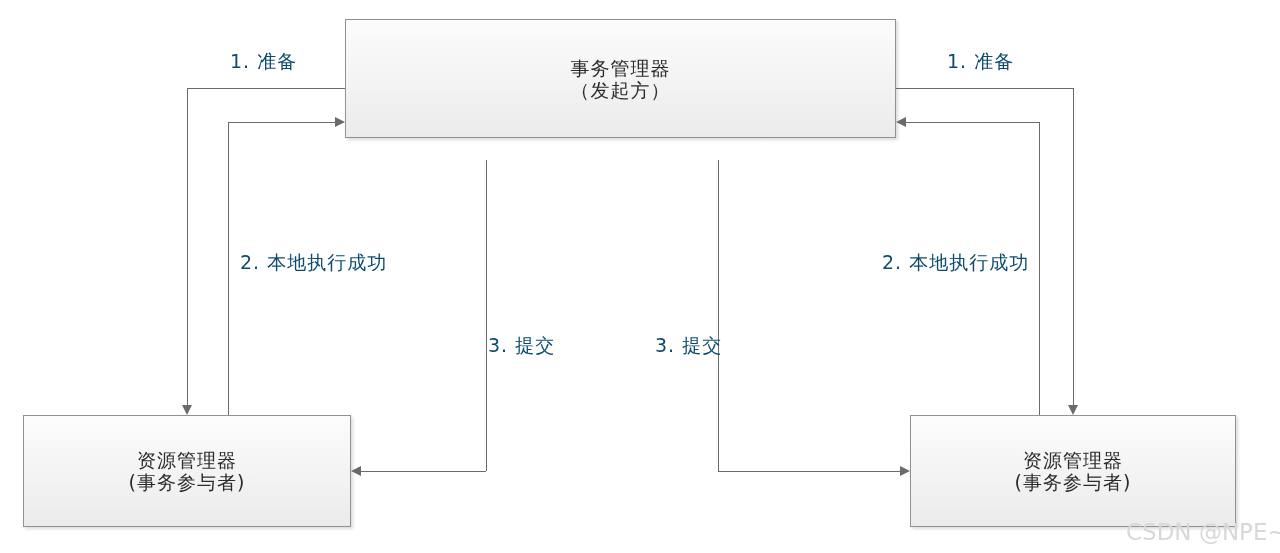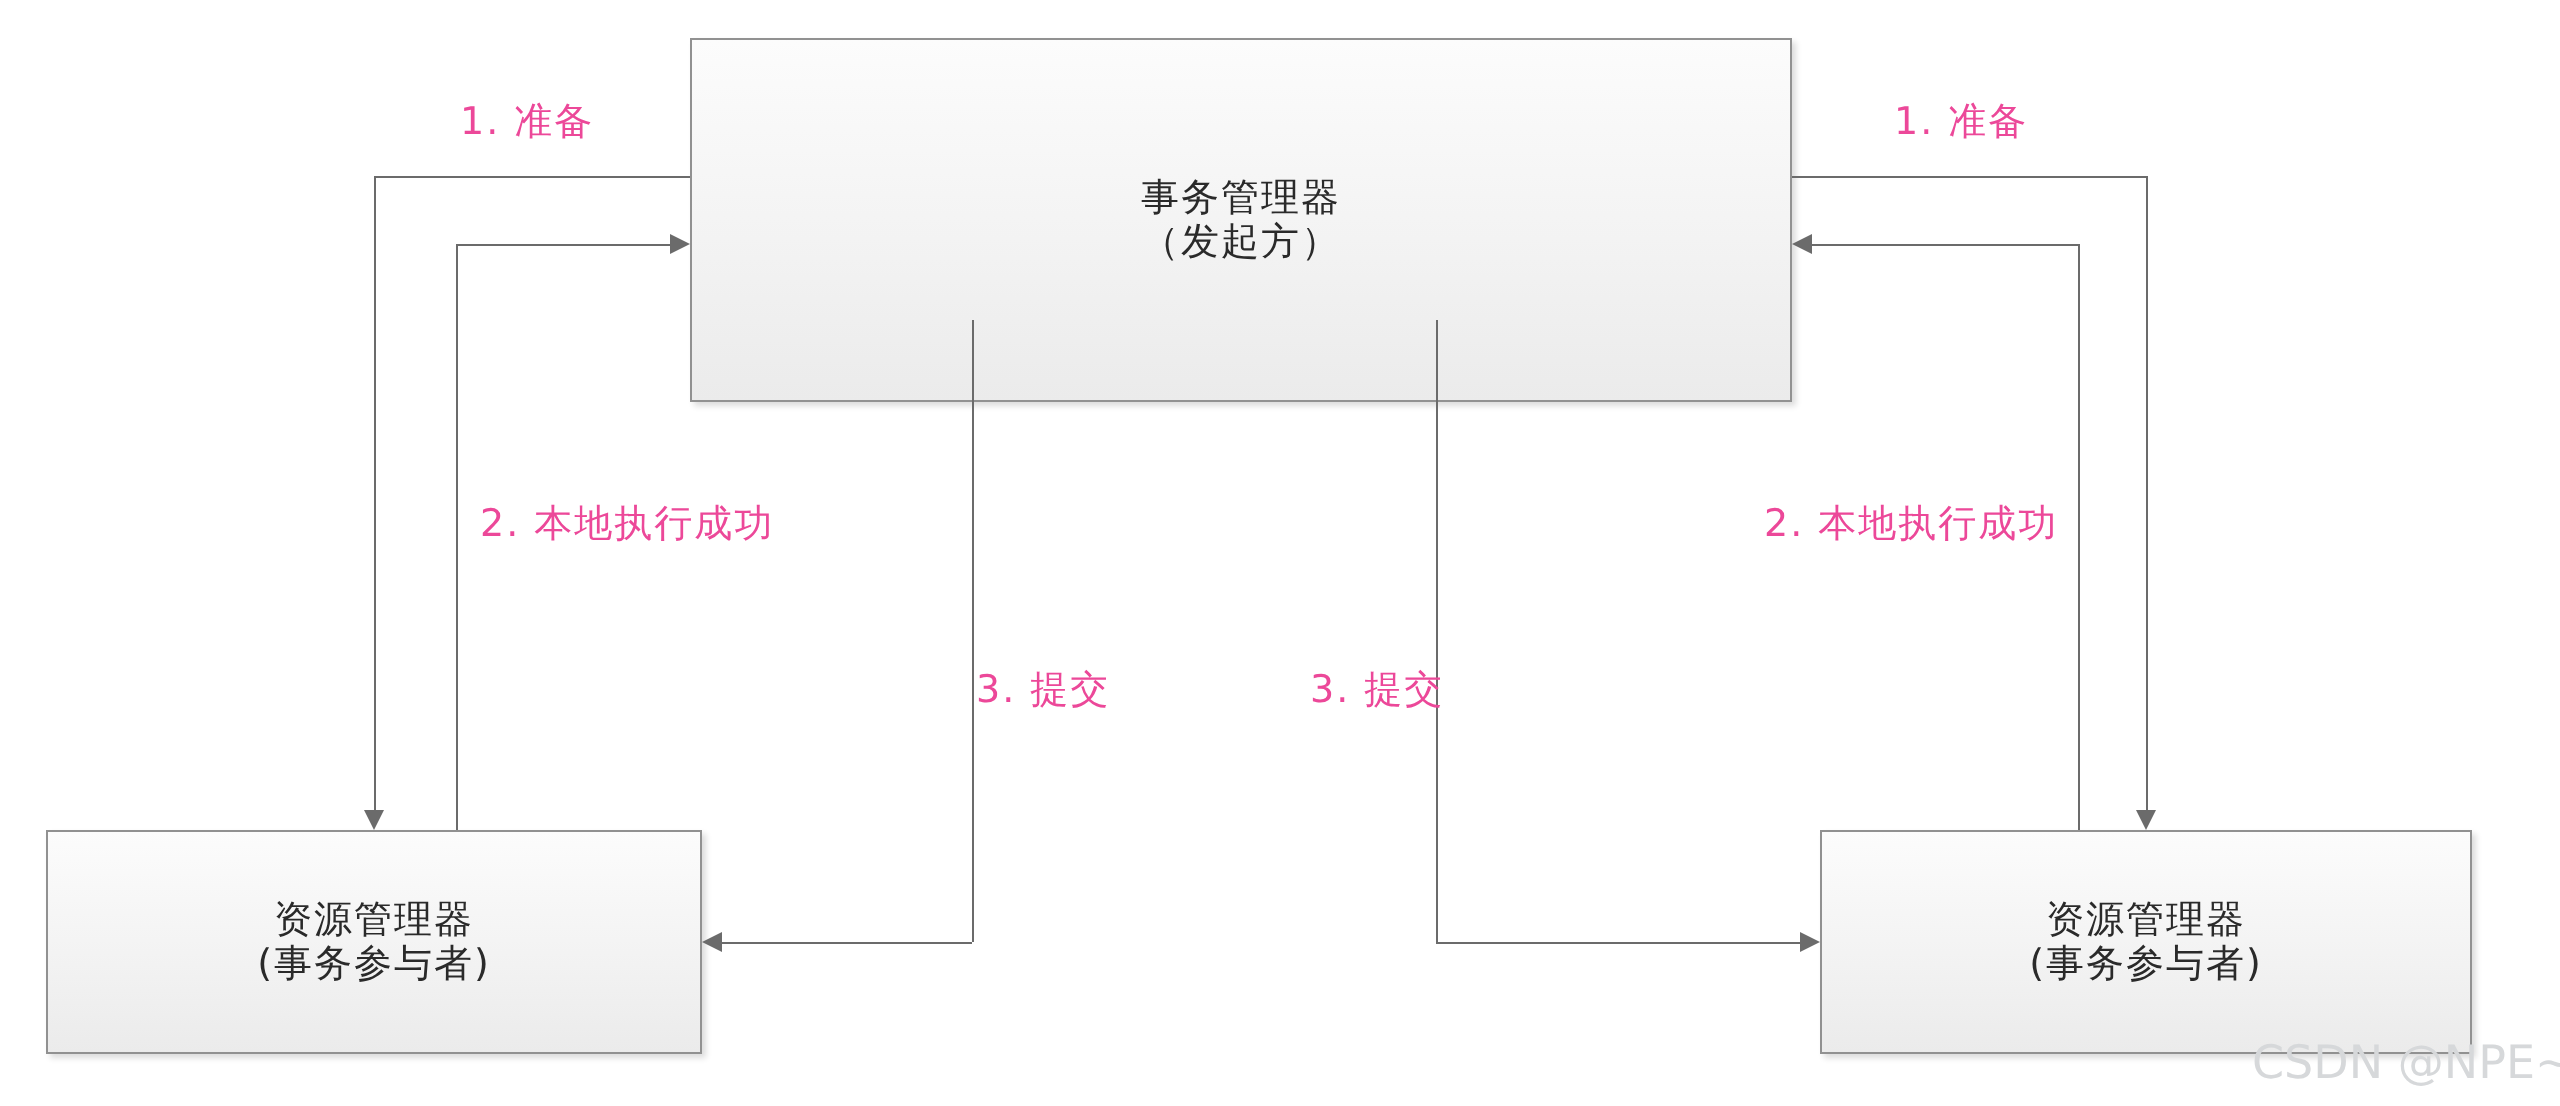--- a/index.html
+++ b/index.html
@@ -20,40 +20,40 @@
     box-shadow: 2px 2px 3px rgba(0,0,0,0.14);
     display: flex;
     flex-direction: column;
     align-items: center;
     justify-content: center;
     text-align: center;
     font-size: 19px;
     line-height: 22px;
     letter-spacing: 1px;
   }
-  #node-tm      { left: 345px; top: 19px;  width: 551px; height: 182px; }
+  #node-tm      { left: 345px; top: 19px;  width: 551px; height: 119px; }
   #node-rm-left { left: 23px;  top: 415px; width: 328px; height: 112px; }
   #node-rm-right{ left: 910px; top: 415px; width: 326px; height: 112px; }
 
   .line { position: absolute; background: #6b6b6b; }
   .hline { height: 1px; }
   .vline { width: 1px; }
 
   .ah { position: absolute; width: 0; height: 0; }
   .ah-down  { border-left: 5px solid transparent; border-right: 5px solid transparent; border-top: 10px solid #6b6b6b; }
   .ah-right { border-top: 5px solid transparent; border-bottom: 5px solid transparent; border-left: 10px solid #6b6b6b; }
   .ah-left  { border-top: 5px solid transparent; border-bottom: 5px solid transparent; border-right: 10px solid #6b6b6b; }
 
   .edge-label {
     position: absolute;
     font-size: 19px;
     line-height: 21px;
     white-space: nowrap;
     letter-spacing: 1px;
-    color: #ec4899;
+    color: #0c4a6e;
   }
   #watermark {
     position: absolute;
     left: 1126px;
     top: 519px;
     font-size: 23px;
     letter-spacing: 0px;
     color: #d6d8da;
     white-space: nowrap;
   }

